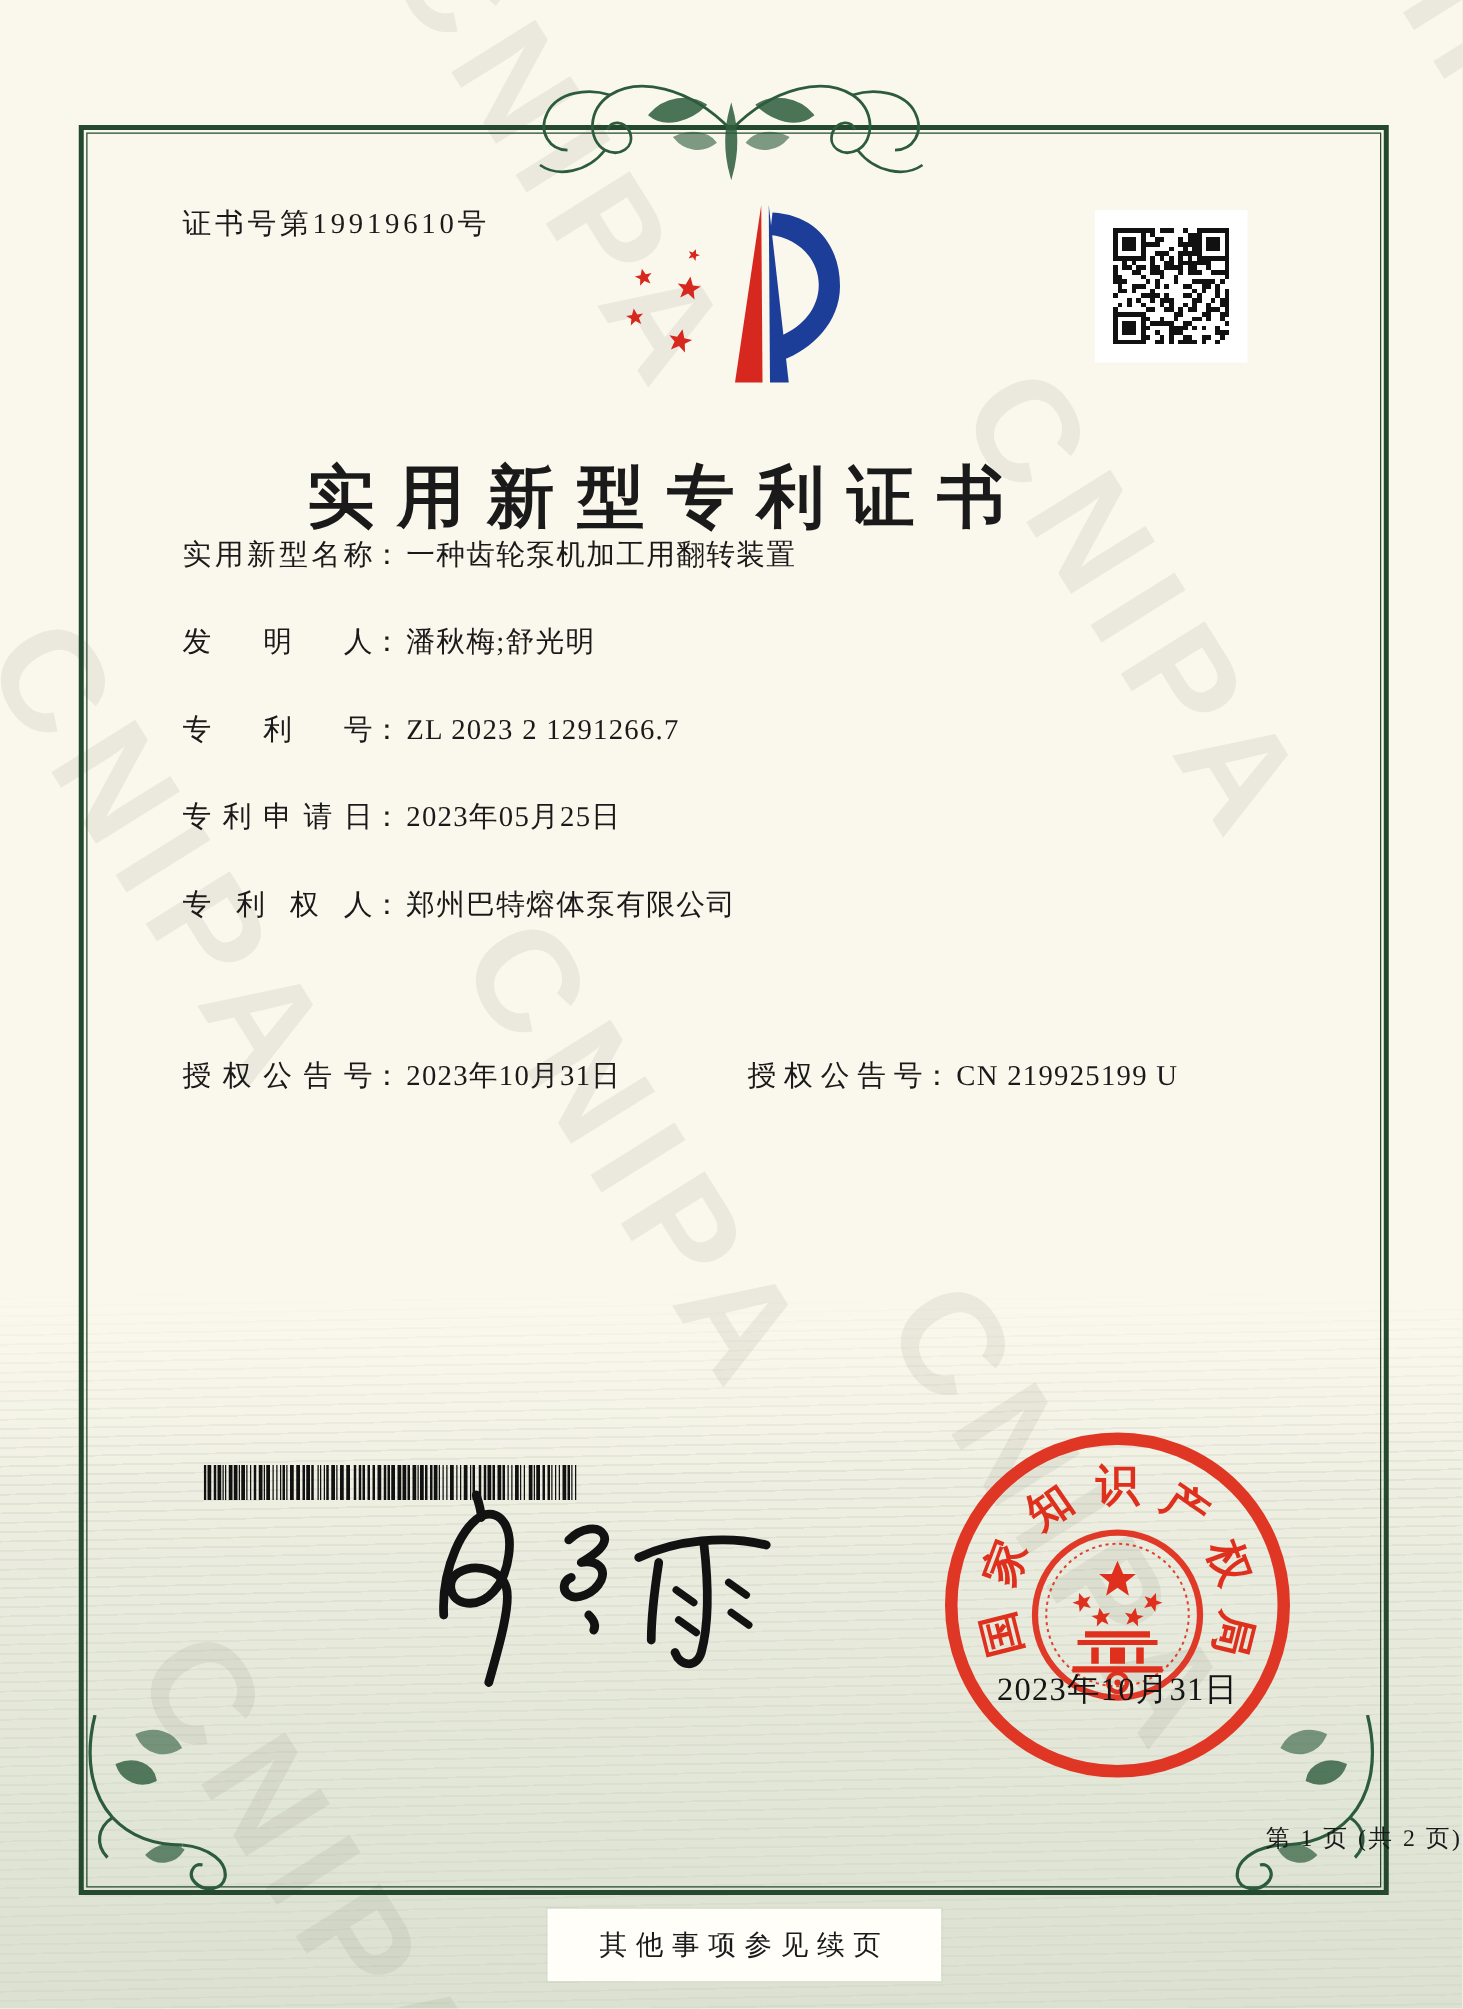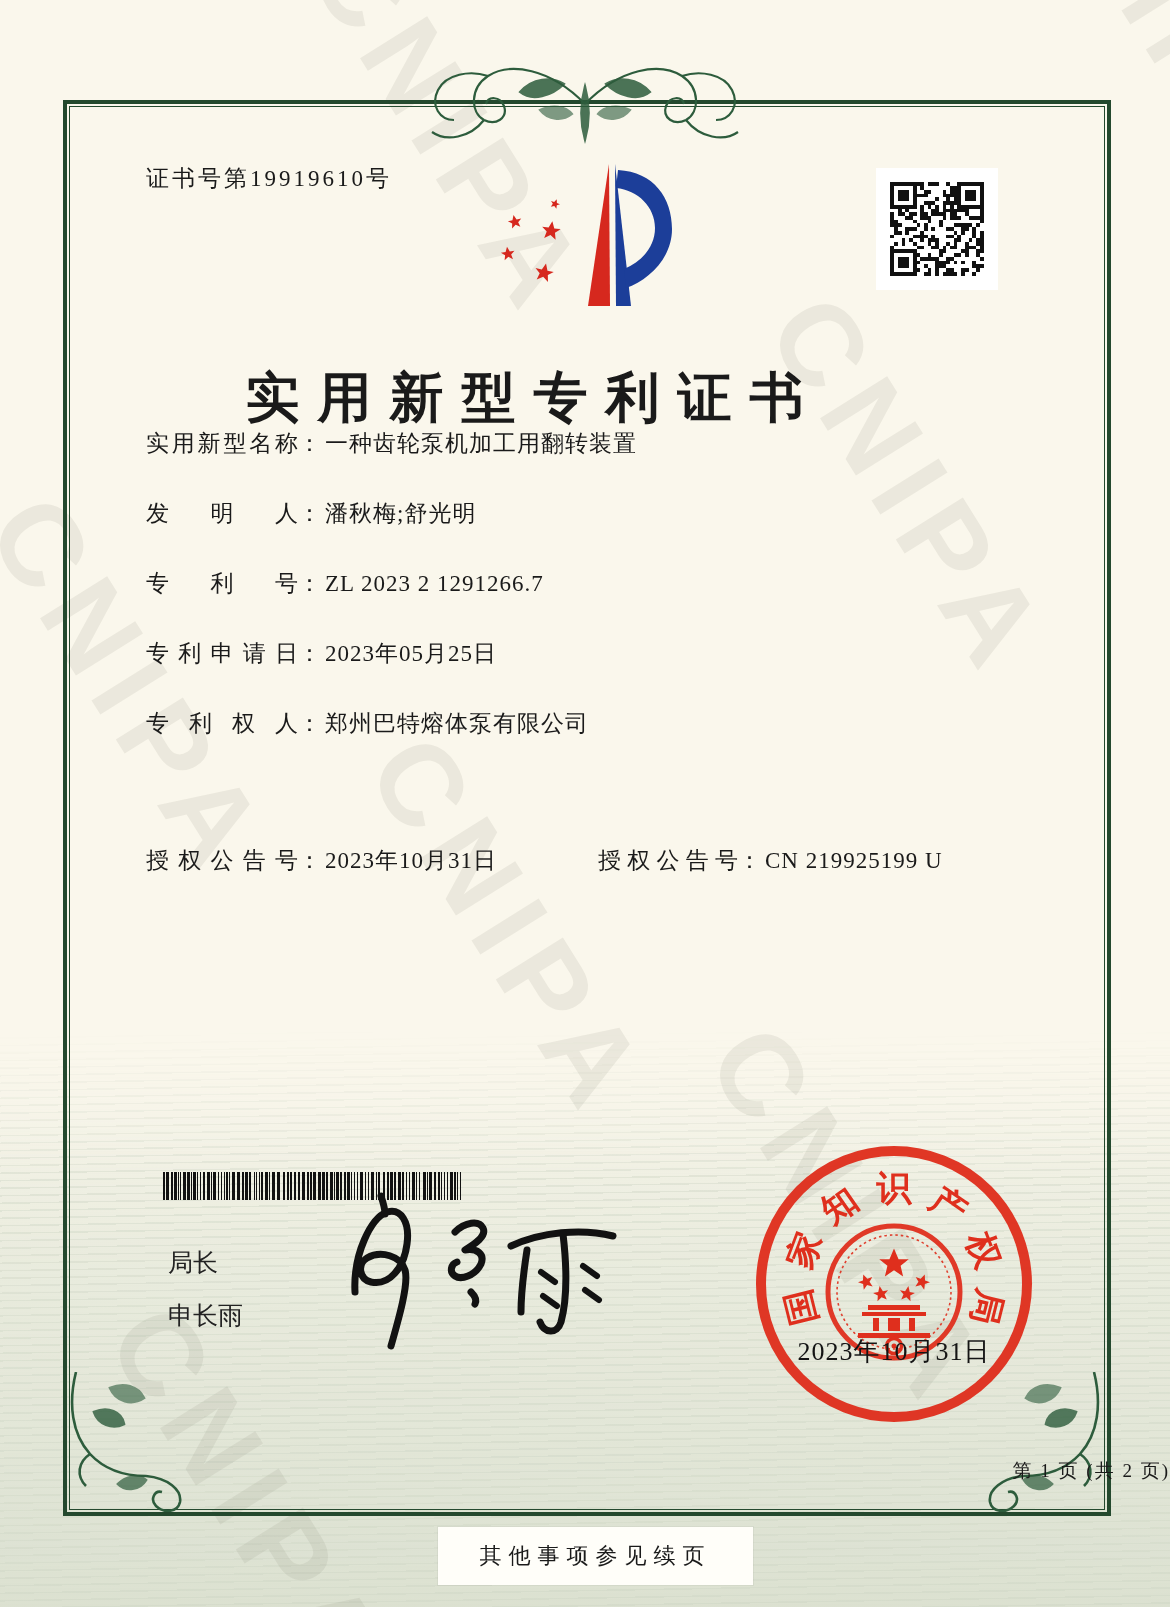--- a/index.html
+++ b/index.html
@@ -455,24 +455,20 @@
       <rect x="275" y="0" width="2" height="28" fill="#111"></rect>
       <rect x="278" y="0" width="1" height="28" fill="#111"></rect>
       <rect x="281" y="0" width="1" height="28" fill="#111"></rect>
       <rect x="284" y="0" width="1" height="28" fill="#111"></rect>
       <rect x="287" y="0" width="3" height="28" fill="#111"></rect>
       <rect x="291" y="0" width="2" height="28" fill="#111"></rect>
       <rect x="294" y="0" width="1" height="28" fill="#111"></rect>
       <rect x="297" y="0" width="1" height="28" fill="#111"></rect>
     </svg>
 
-  <div class="director">
-    <div>局长</div>
-    <div>申长雨</div>
-  </div>
 
   <svg class="sig" width="345" height="165" viewBox="0 0 345 165">
     <g stroke="#121212" stroke-width="7" fill="none" stroke-linecap="round" stroke-linejoin="round">
       <path d="M86,8 C88,14 90,20 90,26"></path>
       <path d="M60,104 C58,66 76,30 92,24 C106,20 115,34 112,56 C109,80 94,98 76,94 C64,91 62,76 72,70 C86,62 106,68 110,82 C114,95 104,130 96,158"></path>
       <path d="M160,44 C170,34 184,32 188,40 C192,48 180,56 170,62 C182,60 190,66 186,76 C180,88 166,92 160,88 C154,84 156,76 162,74"></path>
       <path d="M176,104 C180,108 182,112 180,116"></path>
       <path d="M216,58 C246,44 286,40 318,48"></path>
       <path d="M268,46 C272,80 272,112 266,134 C262,147 249,145 245,134"></path>
       <path d="M232,62 C228,88 226,108 226,124"></path>

